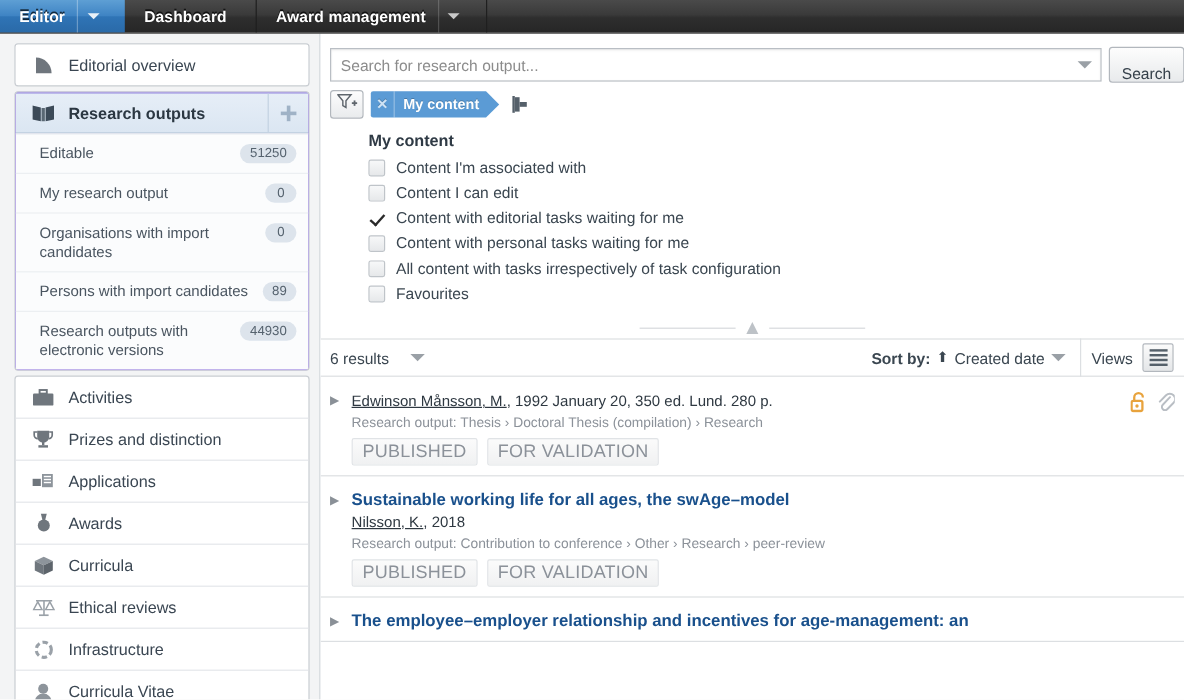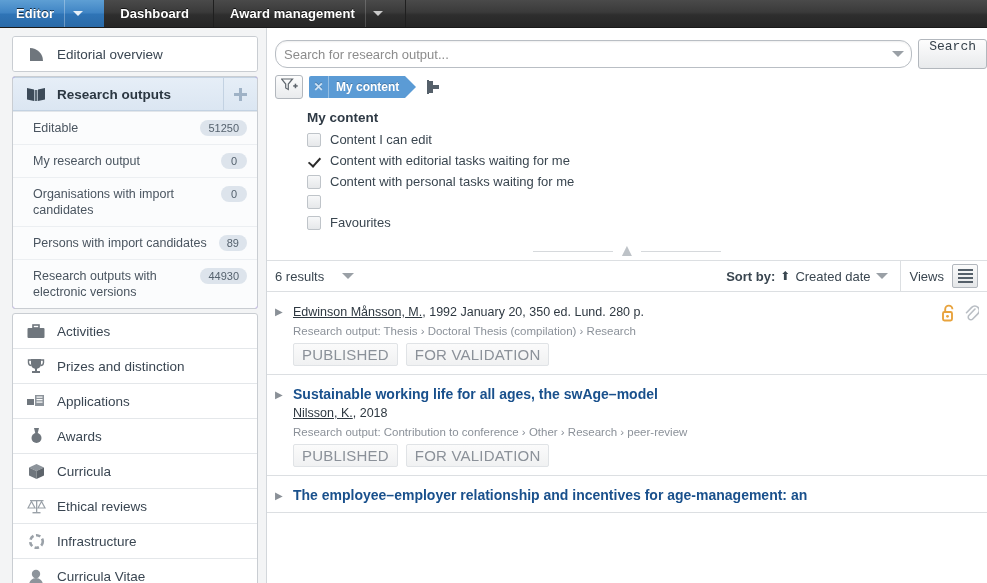--- a/index.html
+++ b/index.html
@@ -160,21 +160,21 @@
 
   #searchrow {
     display: flex; align-items: center;
     padding: 10px 0 0 8px;
     height: 42px;
   }
   .searchbox {
     flex: 1 1 auto;
     height: 28px;
     border: 1px solid #b9bec4;
-    border-radius: 12px;
+    border-radius: 0;
     background: #fff;
     display: flex; align-items: center;
     box-shadow: inset 0 1px 2px rgba(0,0,0,.07);
     margin-right: 6px;
   }
   .searchbox input {
     flex: 1 1 auto;
     border: none; outline: none;
     font-size: 13px;
     font-family: "Liberation Sans", sans-serif;
@@ -194,26 +194,25 @@
     border-top: 6px solid #9aa0a6;
   }
   .search-btn {
     height: 28px;
     min-width: 58px;
     border: 1px solid #b2b7bd;
     border-radius: 3px;
     background: linear-gradient(to bottom, #fdfdfd 0%, #e8eaec 100%);
     font-size: 13px;
     color: #35404a;
-    display: flex; align-items: flex-end;
+    display: flex; align-items: flex-start;
     padding: 14px 10px;
     cursor: pointer;
     white-space: nowrap;
     overflow: hidden;
-    font-family: Liberation Mono, monospace;
   }
 
   #filterrow {
     display: flex; align-items: center;
     padding: 6px 0 6px 8px;
     height: 34px;
   }
   .filter-add {
     width: 28px; height: 24px;
     border: 1px solid #b2b7bd;
@@ -552,32 +551,37 @@
           <rect x="2" y="1" width="2" height="14" fill="#55606a"></rect>
         </svg>
       </span>
     </div>
 
     <div id="facetpanel">
       <div class="facet-title">My content</div>
 
       <div class="facet-row">
         <span class="cbox"></span>
+        <span class="facet-label">Content I'm associated with</span>
+      </div>
+      <div class="facet-row">
+        <span class="cbox"></span>
         <span class="facet-label">Content I can edit</span>
       </div>
       <div class="facet-row">
         <span class="cbox checked"></span>
         <span class="facet-label">Content with editorial tasks waiting for me</span>
       </div>
       <div class="facet-row">
         <span class="cbox"></span>
         <span class="facet-label">Content with personal tasks waiting for me</span>
       </div>
       <div class="facet-row">
         <span class="cbox"></span>
+        <span class="facet-label">All content with tasks irrespectively of task configuration</span>
       </div>
       <div class="facet-row">
         <span class="cbox"></span>
         <span class="facet-label">Favourites</span>
       </div>
     </div>
 
     <div class="collapse-bar">
       <span class="ln"></span>
       <span class="chev-up">▲</span>

